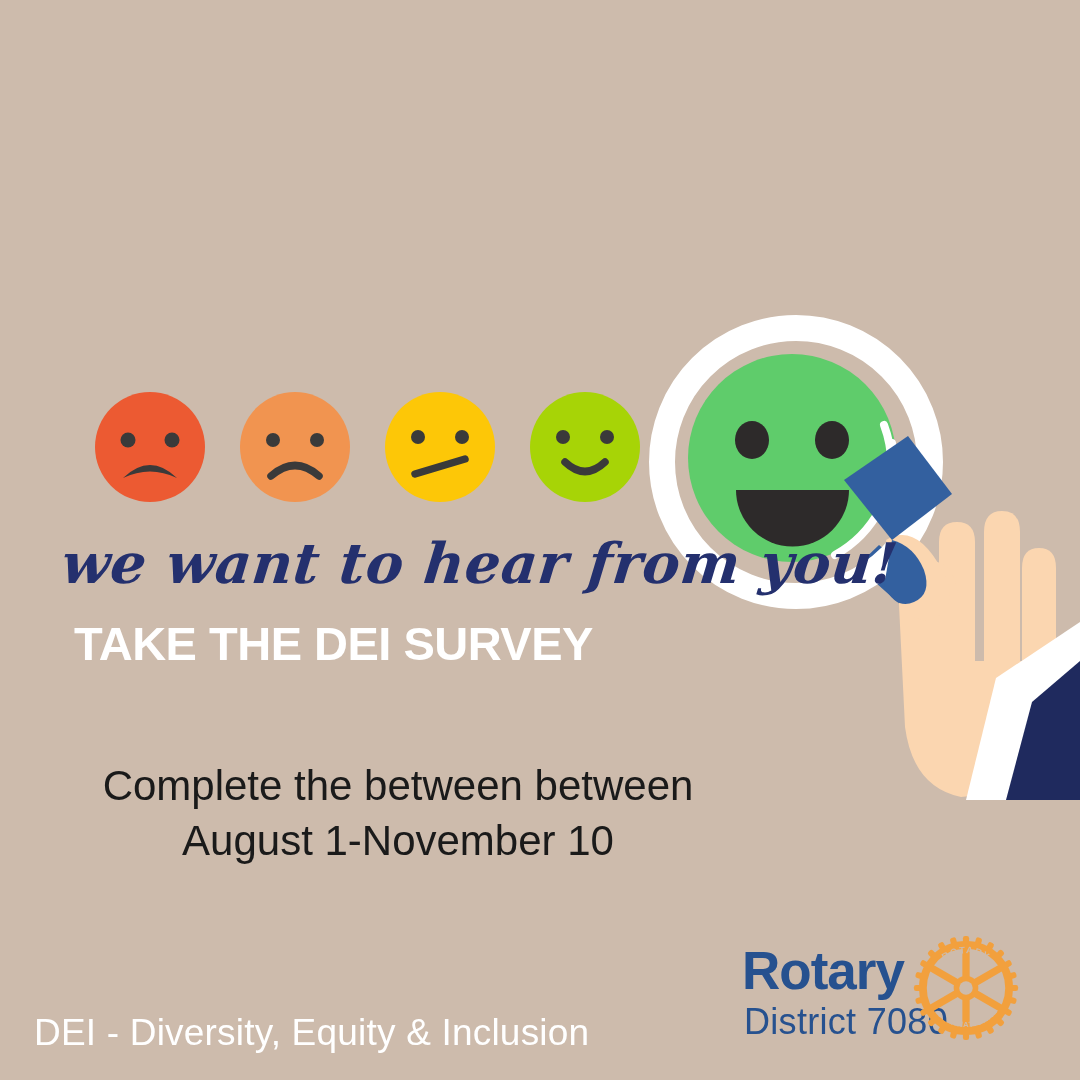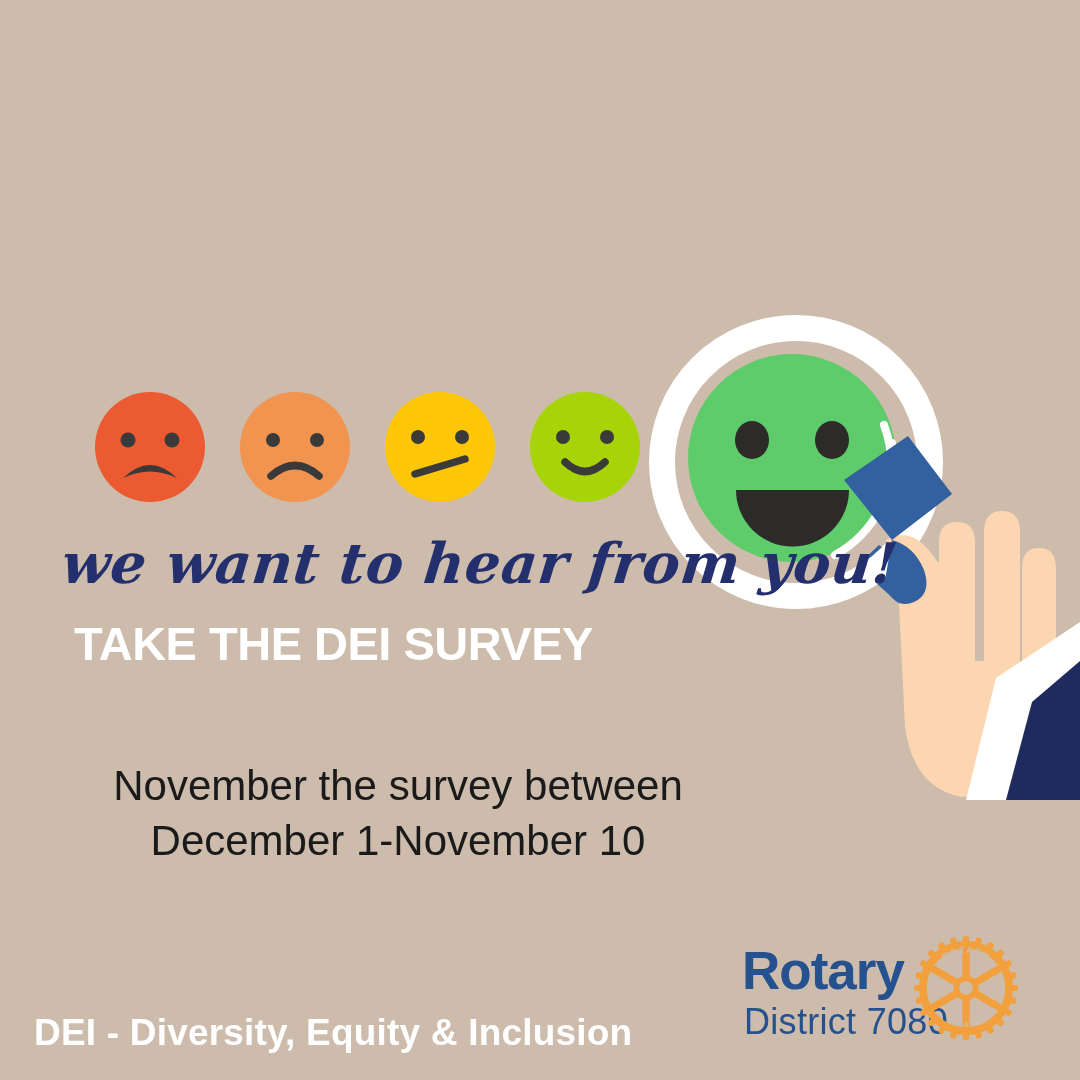--- a/index.html
+++ b/index.html
@@ -105,21 +105,21 @@
   }
   #subtext .line { display: block; }
 
   #dei-footer {
     position: absolute;
     left: 34px;
     top: 1012px;
     color: #ffffff;
     font-family: "Liberation Sans", sans-serif;
     font-size: 37px;
-    font-weight: 700;
+    font-weight: 400;
     letter-spacing: 0.2px;
     white-space: nowrap;
   }
 
   
   #rotary-lockup {
     position: absolute;
     left: 742px;
     top: 938px;
     width: 284px;
@@ -236,22 +236,22 @@
 
       <path d="M176 232 L230 186 L230 330 L150 330 Z" fill="#1f2a5e"></path>
     </svg>
   </div>
 
   <div id="script-line" style="color: rgb(36, 48, 110);">we want to hear from you!</div>
 
   <div id="headline" style="color: rgb(255, 255, 255);">TAKE THE DEI SURVEY</div>
 
   <div id="subtext" style="color: rgb(26, 26, 26);">
-    <span class="line">November the survey between</span>
-    <span class="line">December 1-November 10</span>
+    <span class="line">Complete the between between</span>
+    <span class="line">August 1-November 10</span>
   </div>
 
   <div id="dei-footer" style="color: rgb(255, 255, 255);">DEI - Diversity, Equity &amp; Inclusion</div>
 
   <div id="rotary-lockup">
     <div id="rotary-wordmark" style="color: rgb(38, 81, 143);">Rotary</div>
     <div id="rotary-district" style="color: rgb(38, 81, 143);">District 7080</div>
     <div id="rotary-wheel">
       <svg viewBox="0 0 200 200" aria-hidden="true">
         <defs>

